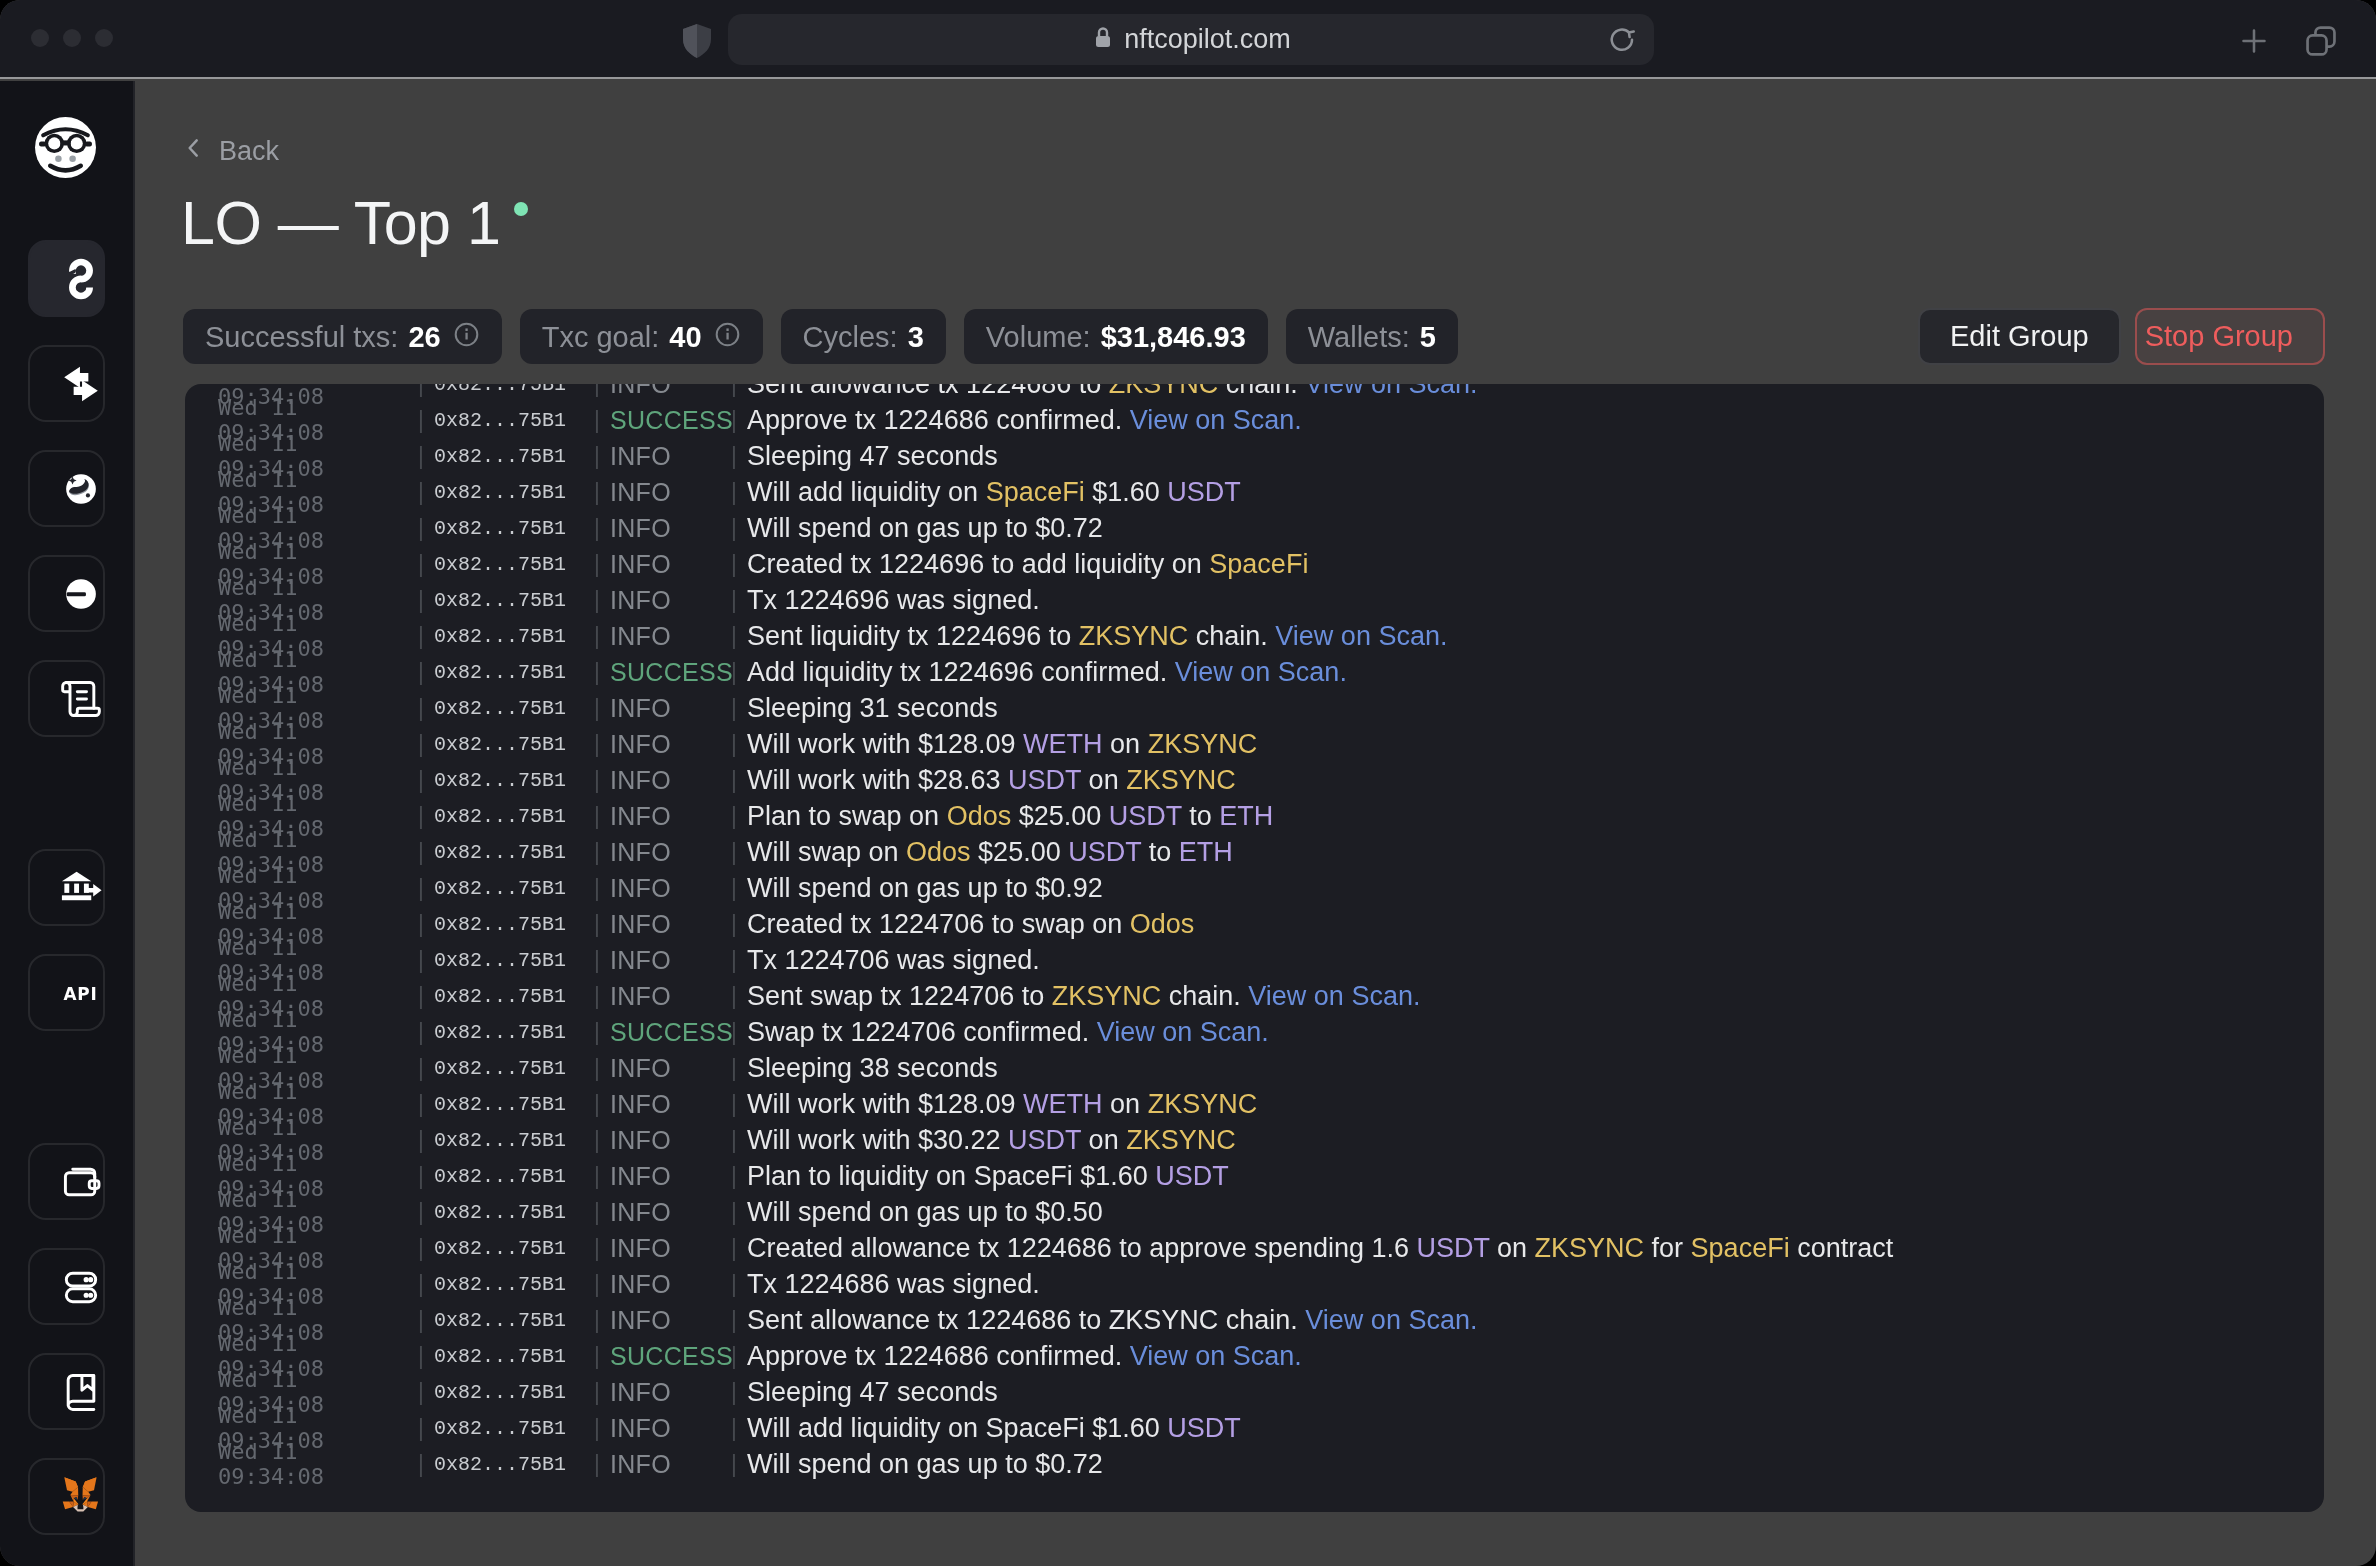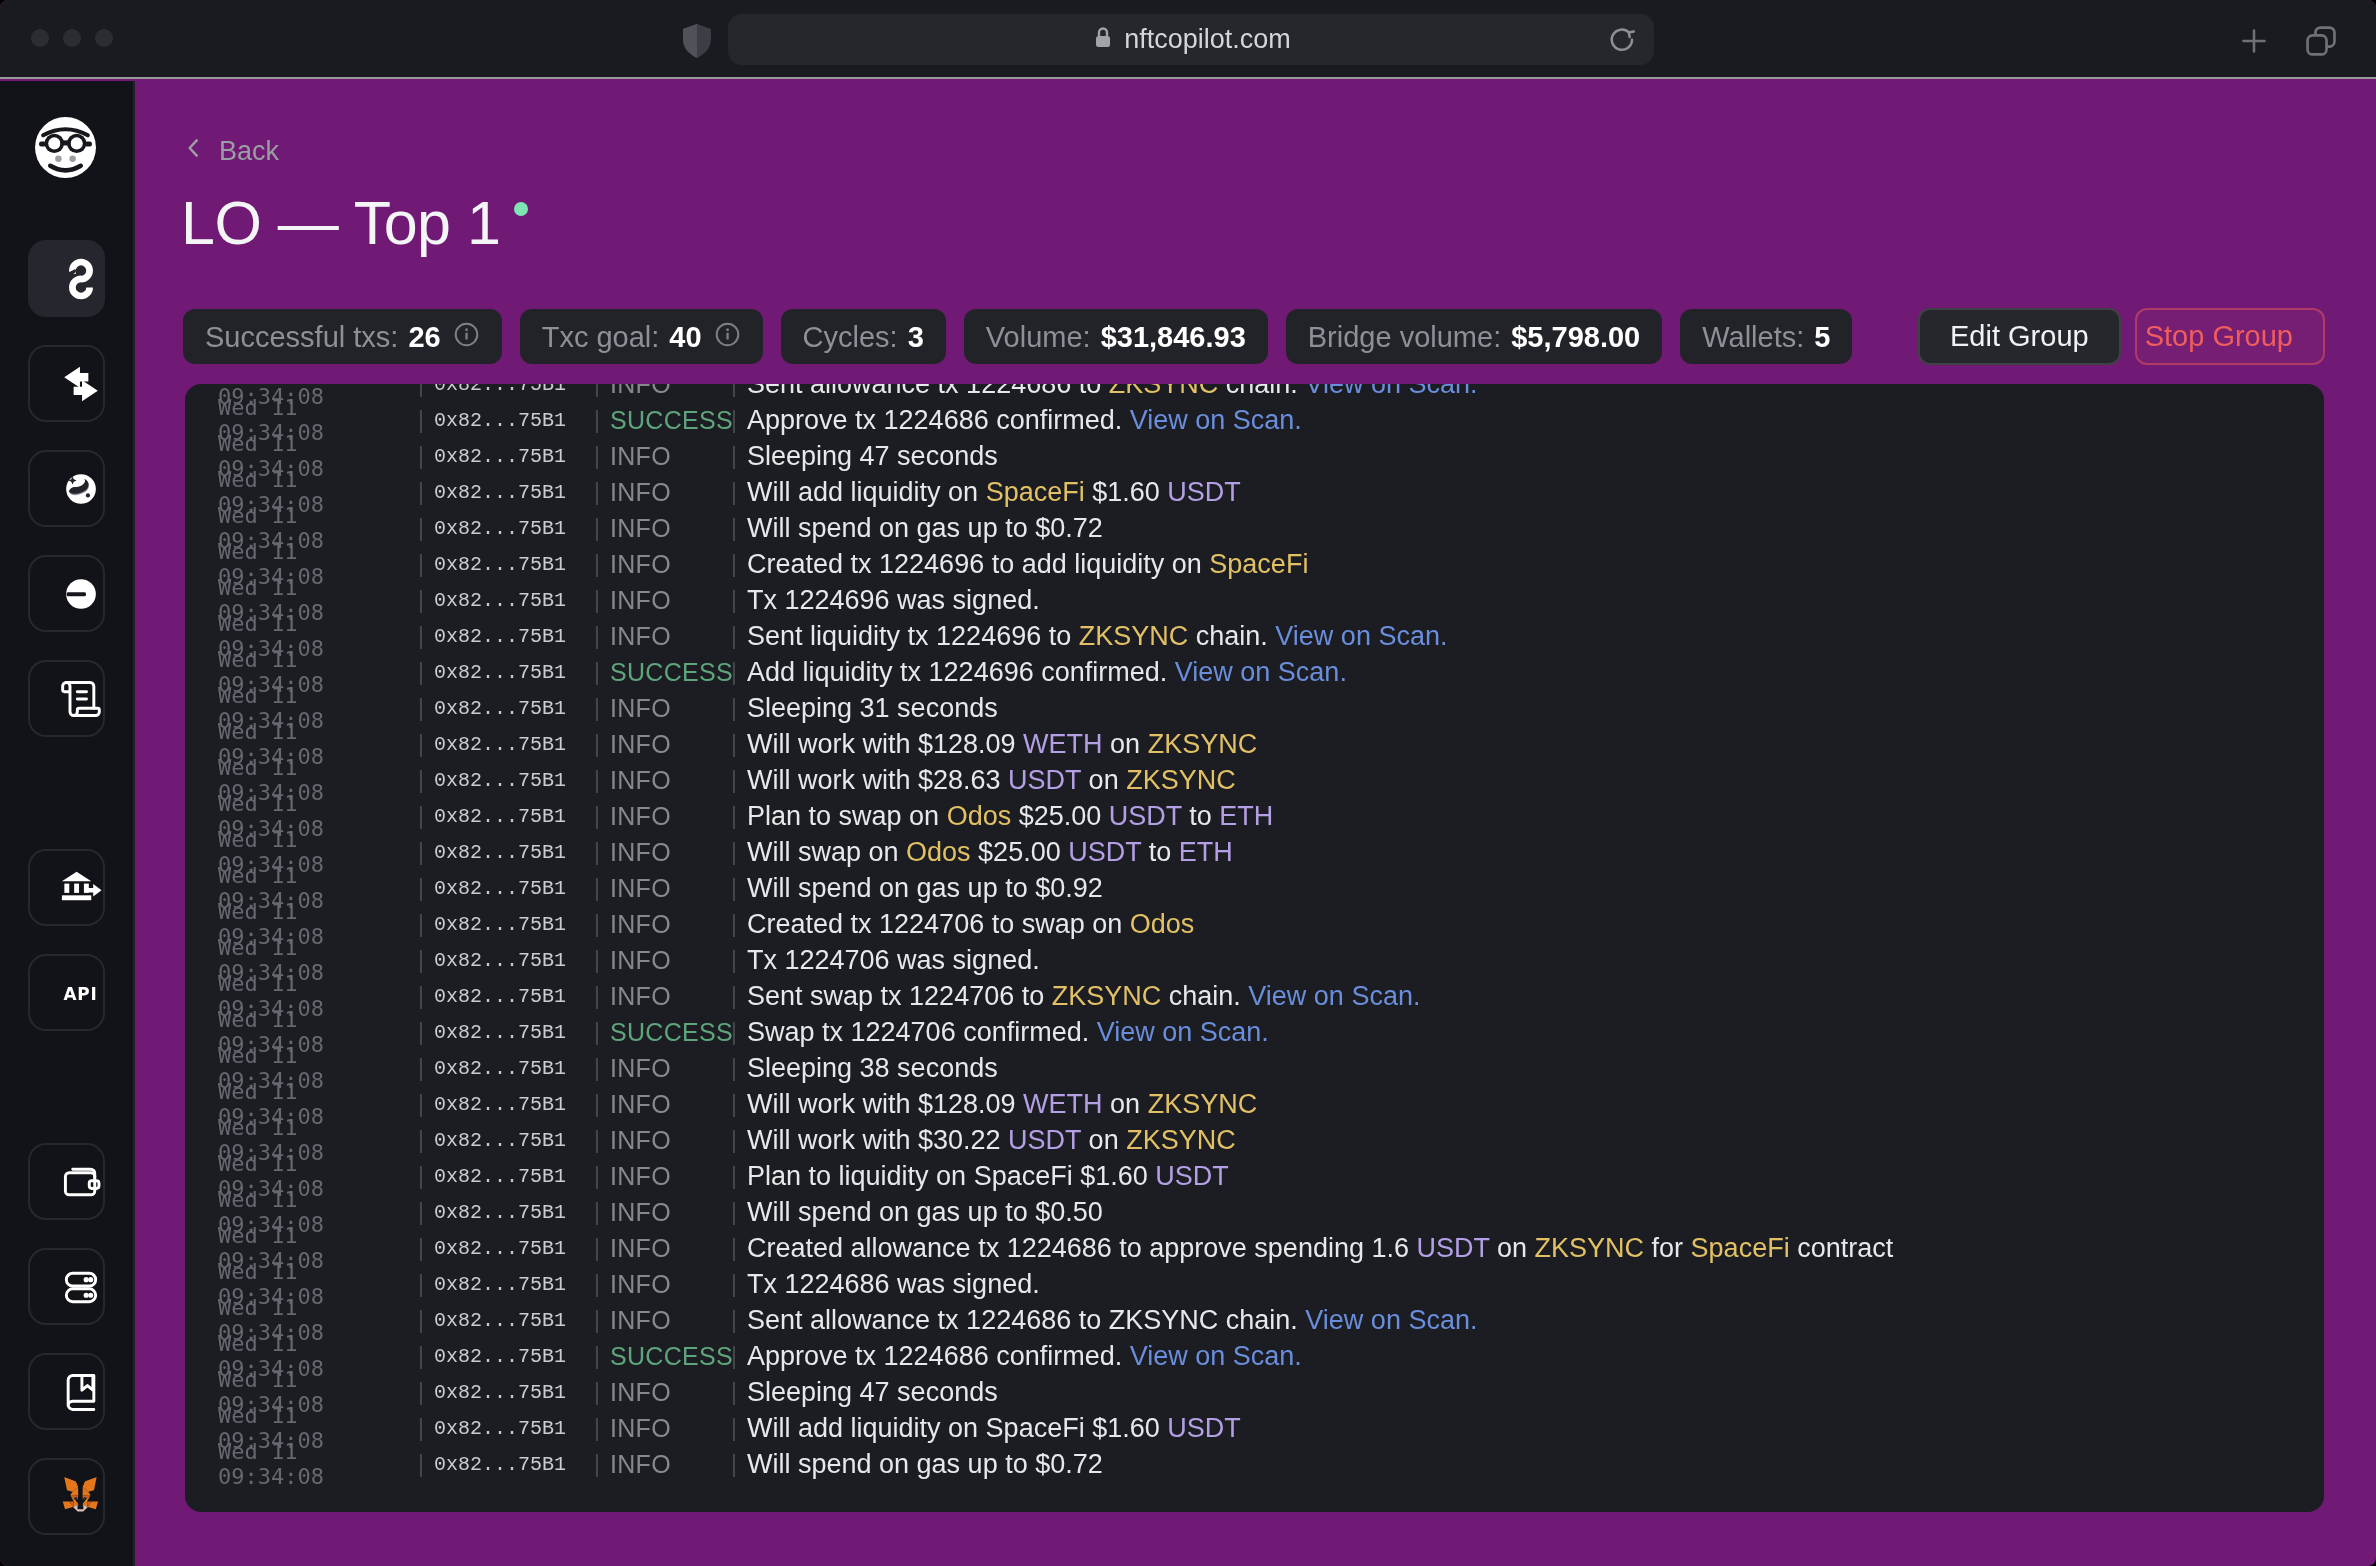--- a/index.html
+++ b/index.html
@@ -1,19 +1,19 @@
 <!DOCTYPE html>
 <html><head>
 <meta charset="utf-8">
 <style>
   html,body{margin:0;padding:0;width:2376px;height:1566px;background:#000;}
   *{box-sizing:border-box;}
   body{font-family:"Liberation Sans","DejaVu Sans",sans-serif;color:#e7e8ea;}
 
-  .window{position:absolute;inset:0;border-radius:8px;overflow:hidden;background:#701a75;}
+  .window{position:absolute;inset:0;border-radius:20px;overflow:hidden;background:#404040;}
 
   
   .chrome{position:absolute;top:0;left:0;right:0;height:79px;background:#1a1b21;
           border-bottom:2px solid rgba(255,255,255,0.55);}
   .traffic{position:absolute;left:31px;top:29px;display:flex;gap:14px;}
   .traffic span{width:18px;height:18px;border-radius:50%;background:#2c2d33;display:block;}
   .shield{position:absolute;left:679px;top:22px;}
   .urlbar{position:absolute;left:728px;top:14px;width:926px;height:51px;background:#26272d;
           border-radius:14px;display:flex;align-items:center;justify-content:center;gap:9px;}
   .urlbar .domain{font-size:27px;color:#d3d5d8;}
@@ -271,24 +271,20 @@
       </div>
       <div class="pill">
         <span class="lbl">Cycles:</span>
         <span class="val">3</span>
       </div>
       <div class="pill">
         <span class="lbl">Volume:</span>
         <span class="val">$31,846.93</span>
       </div>
       <div class="pill">
-        <span class="lbl">Bridge volume:</span>
-        <span class="val">$5,798.00</span>
-      </div>
-      <div class="pill">
         <span class="lbl">Wallets:</span>
         <span class="val">5</span>
       </div>
     </div>
 
   <div class="actions">
     <button class="btn btn-edit">Edit Group</button>
     <button class="btn btn-stop">Stop Group</button>
   </div>
 

